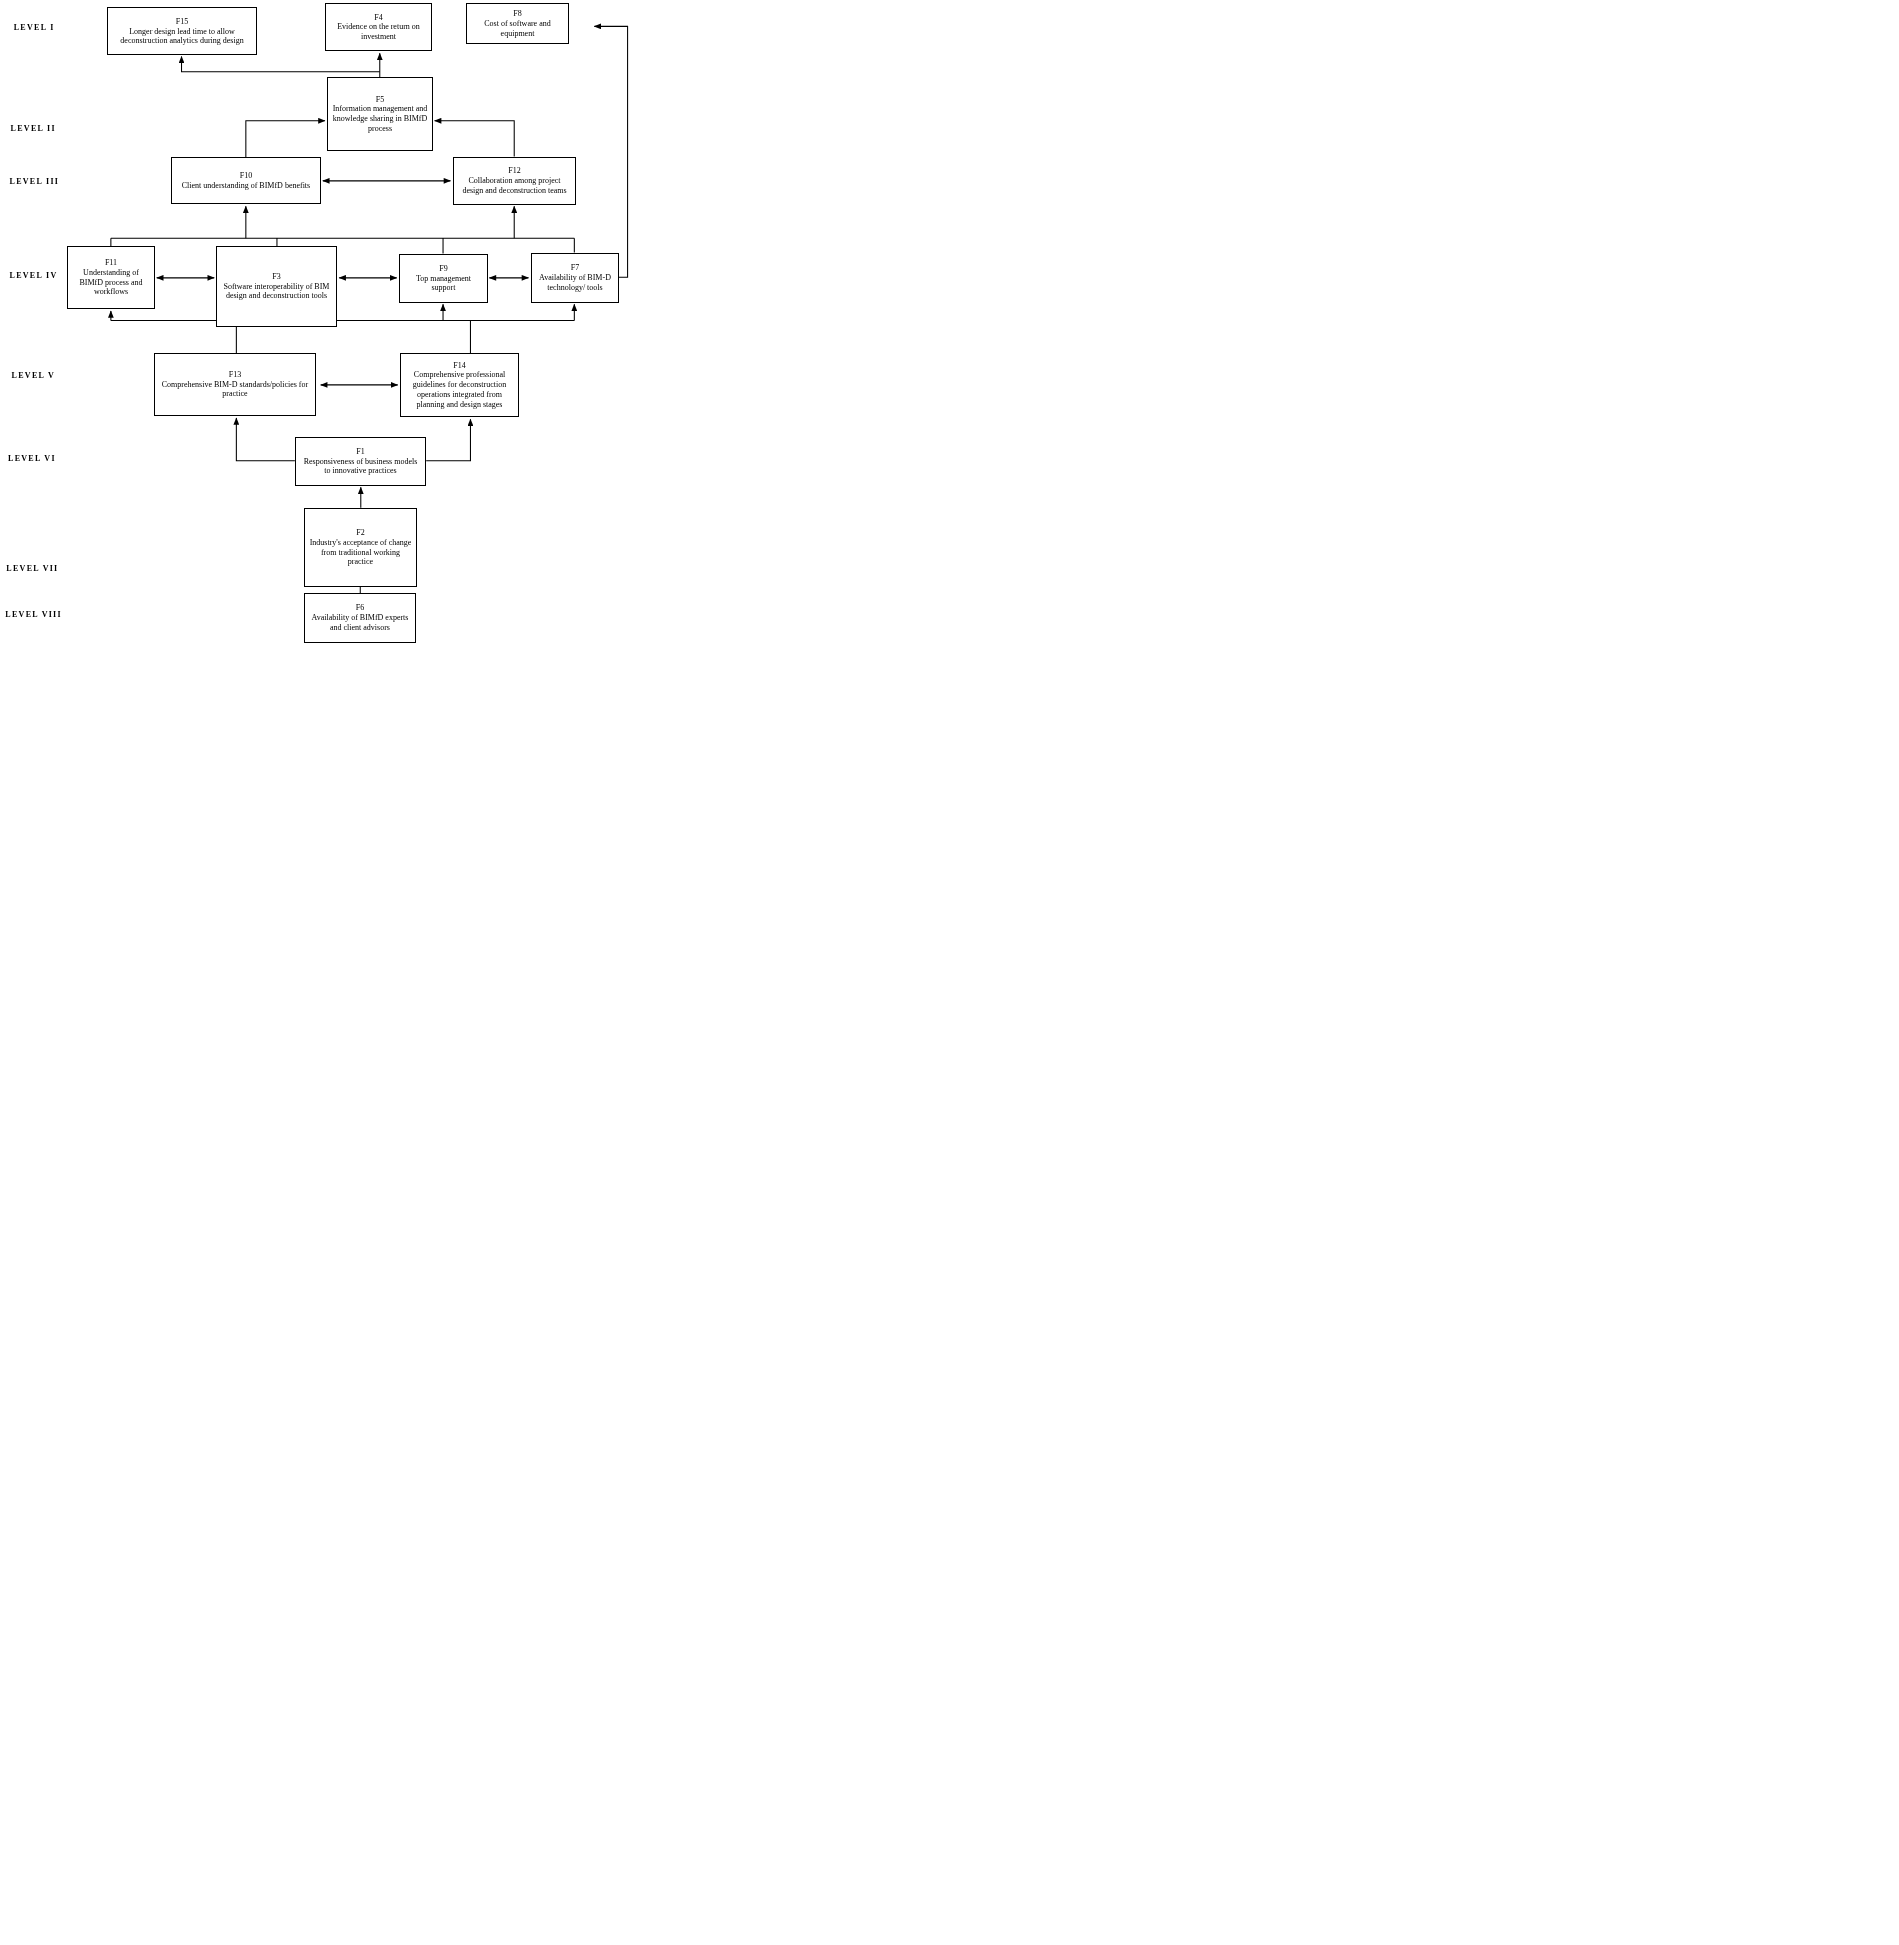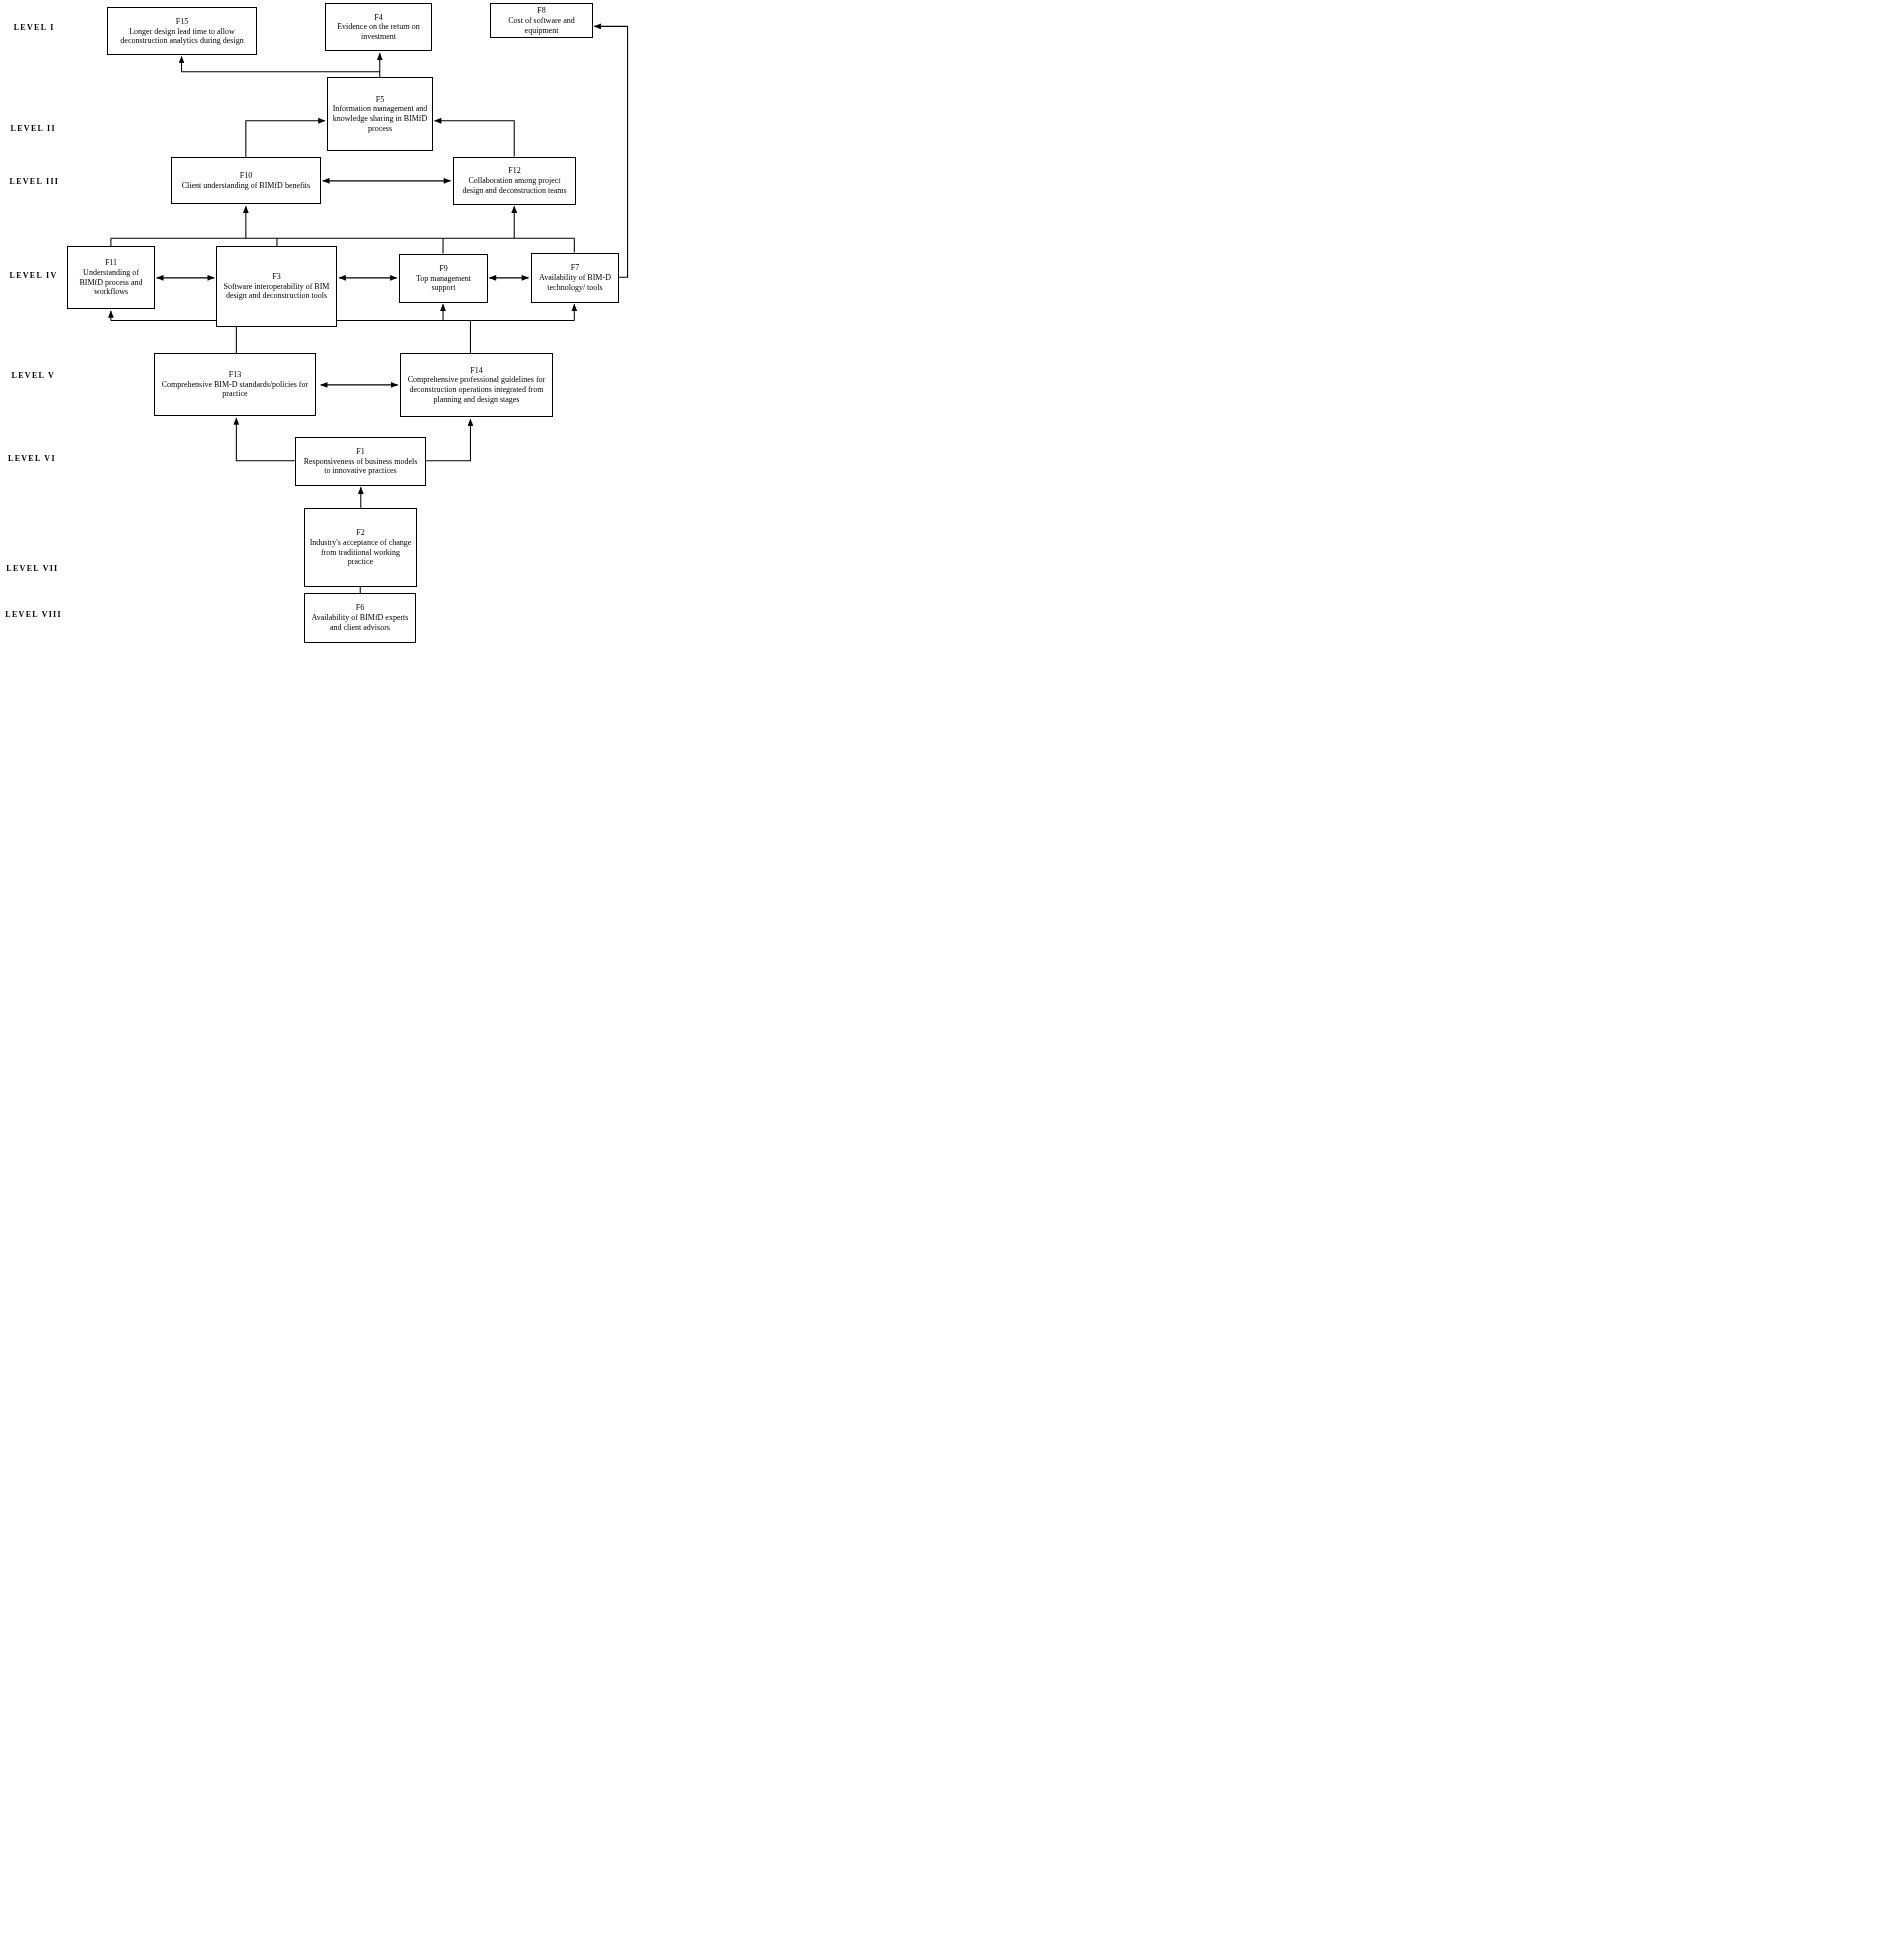--- a/index.html
+++ b/index.html
@@ -70,21 +70,21 @@
   <div class="level-label" style="left:5.3px;top:610px">LEVEL VIII</div>
 
   <div class="node" style="left:107px;top:7.4px;width:150px;height:48px">
     <span class="nid">F15</span>
     <span class="nlabel">Longer design lead time to allow deconstruction analytics during design</span>
   </div>
   <div class="node" style="left:325px;top:3.2px;width:107px;height:48px">
     <span class="nid">F4</span>
     <span class="nlabel">Evidence on the return on investment</span>
   </div>
-  <div class="node" style="left:490px;top:3.2px;width:103px;height:35px">
+  <div class="node" style="left:466px;top:3.2px;width:103px;height:41px">
     <span class="nid">F8</span>
     <span class="nlabel">Cost of software and equipment</span>
   </div>
   <div class="node" style="left:327px;top:77px;width:106px;height:74px">
     <span class="nid">F5</span>
     <span class="nlabel">Information management and knowledge sharing in BIMfD process</span>
   </div>
   <div class="node" style="left:171px;top:157px;width:150px;height:47px">
     <span class="nid">F10</span>
     <span class="nlabel">Client understanding of BIMfD benefits</span>
@@ -106,21 +106,21 @@
     <span class="nlabel">Top management support</span>
   </div>
   <div class="node" style="left:531px;top:253px;width:88px;height:50px;padding:1.1px 2.1px">
     <span class="nid">F7</span>
     <span class="nlabel">Availability of BIM-D technology/ tools</span>
   </div>
   <div class="node" style="left:154px;top:353px;width:162px;height:63px">
     <span class="nid">F13</span>
     <span class="nlabel">Comprehensive BIM-D standards/policies for practice</span>
   </div>
-  <div class="node" style="left:400px;top:353px;width:153px;height:64px">
+  <div class="node" style="left:400px;top:353px;width:119px;height:64px">
     <span class="nid">F14</span>
     <span class="nlabel">Comprehensive professional guidelines for deconstruction operations integrated from planning and design stages</span>
   </div>
   <div class="node" style="left:295px;top:437px;width:131px;height:49px">
     <span class="nid">F1</span>
     <span class="nlabel">Responsiveness of business models to innovative practices</span>
   </div>
   <div class="node" style="left:304px;top:508px;width:113px;height:79px">
     <span class="nid">F2</span>
     <span class="nlabel">Industry's acceptance of change from traditional working practice</span>

